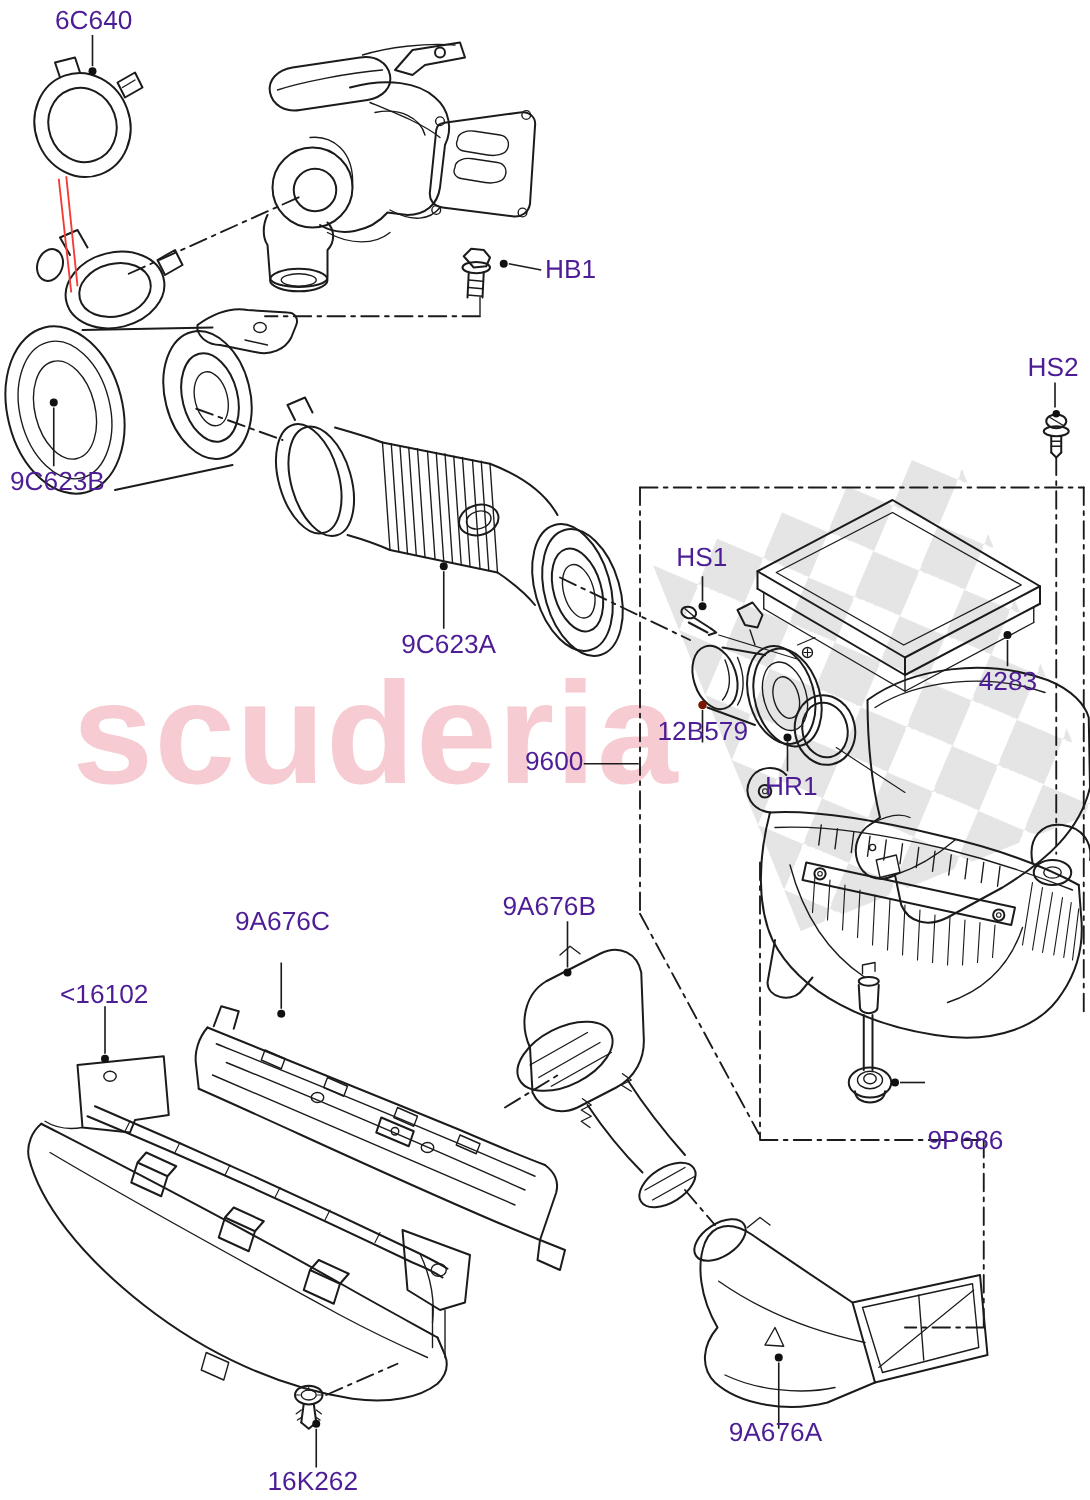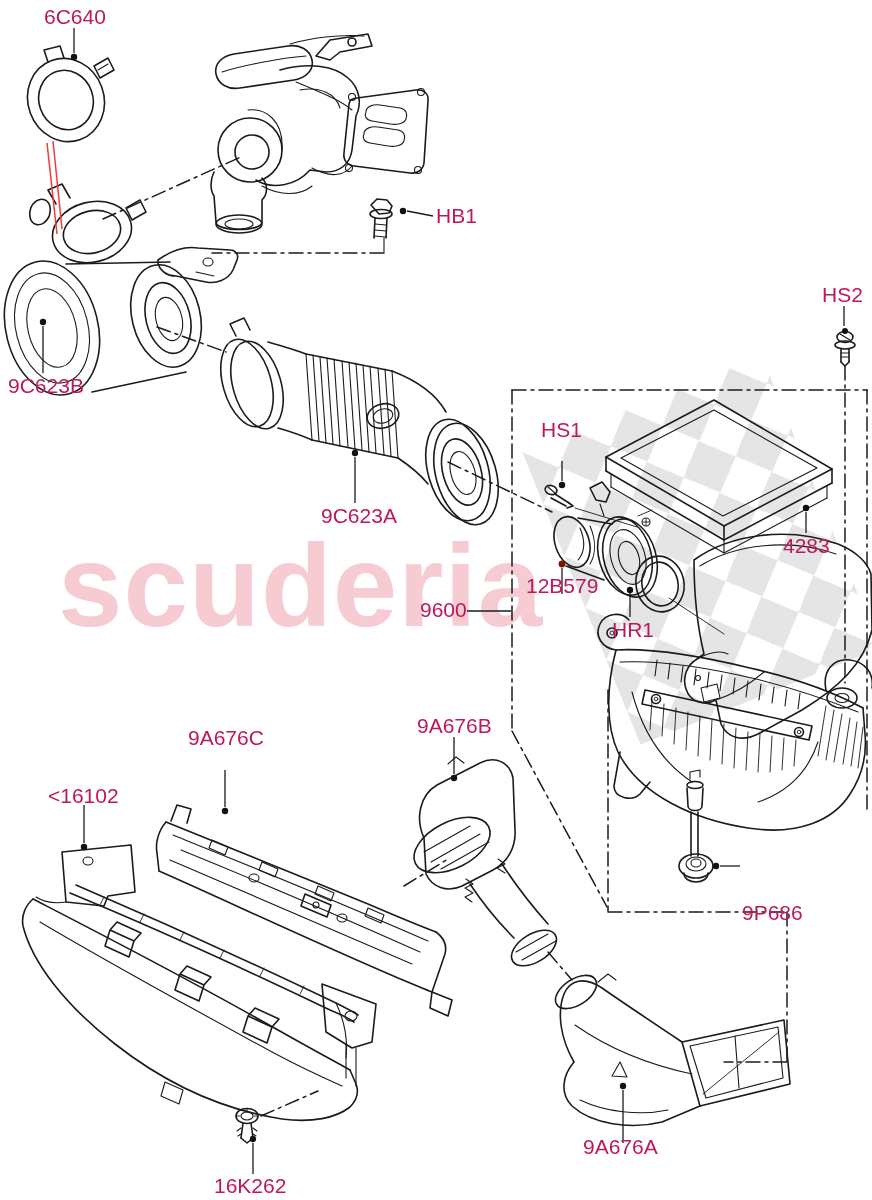--- a/index.html
+++ b/index.html
@@ -32,21 +32,21 @@
   .ln{fill:none;stroke:#1b1b1b;stroke-width:1.6;stroke-linecap:round;stroke-linejoin:round;}
   .thin{stroke-width:1.1;}
   .hair{stroke-width:0.9;}
   .dashdot{stroke-dasharray:14 5 3 5;stroke-width:1.5;}
   .leader{stroke:#1b1b1b;stroke-width:1.3;fill:none;}
   .dot{fill:#111;stroke:none;}
   .dotred{fill:#7a1500;stroke:none;}
   .redline{stroke:#f43b33;stroke-width:1.5;fill:none;}
   
   .lbl{
-    position:absolute;font-size:21px;line-height:22px;color:#be185d;
+    position:absolute;font-size:21px;line-height:22px;color:#4c1d95;
     white-space:nowrap;cursor:pointer;
   }
 </style>
 </head>
 <body>
 
 <div id="stage">
 
   <div class="wm-brand">scuderia</div>
   <div class="wm-checker"></div>
@@ -351,24 +351,24 @@
       <circle class="dot" cx="623" cy="1086" r="3.2"></circle>
         <path class="leader" d="M623,1090 L623,1143"></path>
     </g>
   </svg>
 
   <div class="lbl" style="left:44px;top:6px">6C640</div>
   <div class="lbl" style="left:436px;top:205px">HB1</div>
   <div class="lbl" style="left:822px;top:284px">HS2</div>
   <div class="lbl" style="left:8px;top:375px">9C623B</div>
   <div class="lbl" style="left:321px;top:505px">9C623A</div>
-  <div class="lbl" style="left:541px;top:419px">HS1</div>
+  <div class="lbl" style="left:541px;top:436px">HS1</div>
   <div class="lbl" style="left:783px;top:535px">4283</div>
   <div class="lbl" style="left:420px;top:599px">9600</div>
   <div class="lbl" style="left:526px;top:575px">12B579</div>
   <div class="lbl" style="left:612px;top:619px">HR1</div>
   <div class="lbl" style="left:742px;top:902px">9P686</div>
-  <div class="lbl" style="left:417px;top:715px">9A676B</div>
+  <div class="lbl" style="left:402px;top:715px">9A676B</div>
   <div class="lbl" style="left:188px;top:727px">9A676C</div>
   <div class="lbl" style="left:48px;top:785px">&lt;16102</div>
   <div class="lbl" style="left:214px;top:1175px">16K262</div>
   <div class="lbl" style="left:583px;top:1136px">9A676A</div>
 </div>
 
 </body></html>

